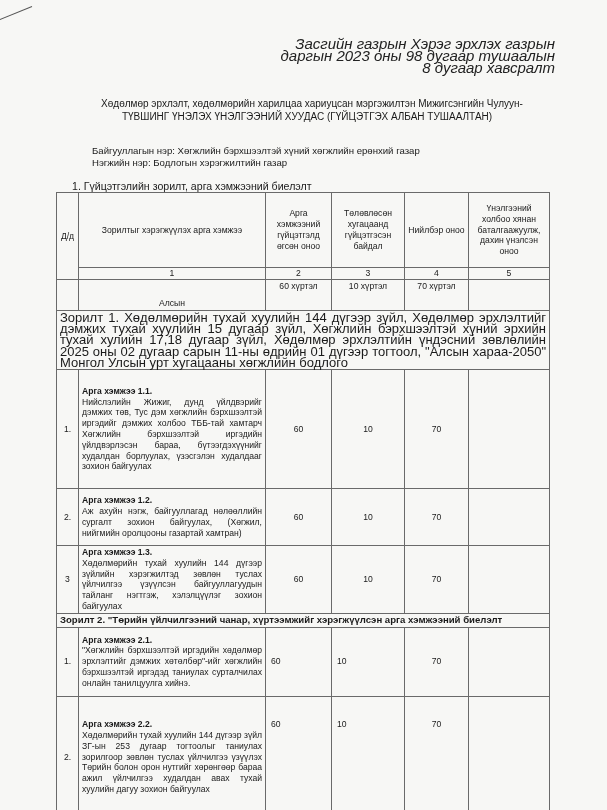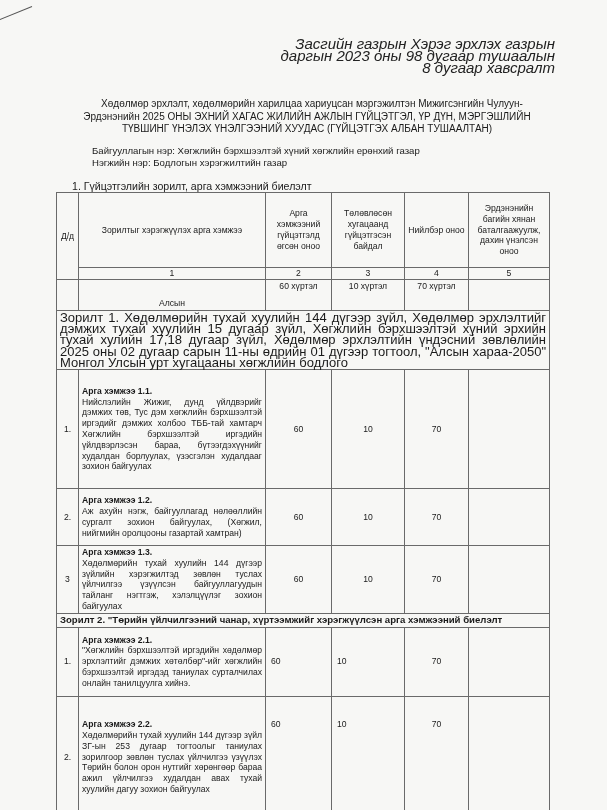--- a/index.html
+++ b/index.html
@@ -61,21 +61,20 @@
   <div class="corner-mark"></div>
 
   <div class="annex">
     <div>Засгийн газрын Хэрэг эрхлэх газрын</div>
     <div>даргын 2023 оны 98 дугаар тушаалын</div>
     <div>8 дугаар хавсралт</div>
   </div>
 
   <div class="title">
     <div class="l1">Хөдөлмөр эрхлэлт, хөдөлмөрийн харилцаа хариуцсан мэргэжилтэн  Мижигсэнгийн Чулуун-</div>
-    <div>Эрдэнэнийн 2025 ОНЫ  ЭХНИЙ ХАГАС ЖИЛИЙН АЖЛЫН ГҮЙЦЭТГЭЛ, ҮР ДҮН, МЭРГЭШЛИЙН</div>
     <div>ТҮВШИНГ ҮНЭЛЭХ ҮНЭЛГЭЭНИЙ ХУУДАС (ГҮЙЦЭТГЭХ АЛБАН ТУШААЛТАН)</div>
   </div>
 
   <div class="org">
     <div>Байгууллагын нэр: Хөгжлийн бэрхшээлтэй хүний хөгжлийн ерөнхий газар</div>
     <div>Нэгжийн нэр: Бодлогын хэрэгжилтийн газар</div>
   </div>
 
   <div class="section-title">1.   Гүйцэтгэлийн зорилт, арга хэмжээний биелэлт</div>
 
@@ -88,21 +87,21 @@
       <col style="width:64px">
       <col style="width:81px">
     </colgroup>
     <tbody>
         <tr class="hdr">
       <td class="c" rowspan="2">Д/д</td>
       <td class="c">Зорилтыг хэрэгжүүлэх арга хэмжээ</td>
       <td class="c" rowspan="1">Арга хэмжээний гүйцэтгэлд өгсөн оноо</td>
       <td class="c">Төлөвлөсөн хугацаанд гүйцэтгэсэн байдал</td>
       <td class="c">Нийлбэр оноо</td>
-      <td class="c">Эрдэнэнийн багийн хянан баталгаажуулж, дахин үнэлсэн оноо</td>
+      <td class="c">Үнэлгээний холбоо хянан баталгаажуулж, дахин үнэлсэн оноо</td>
     </tr>
     <tr class="num">
       <td class="c">1</td>
       <td class="c">2</td>
       <td class="c">3</td>
       <td class="c">4</td>
       <td class="c">5</td>
     </tr>
     <tr class="score">
       <td></td>

